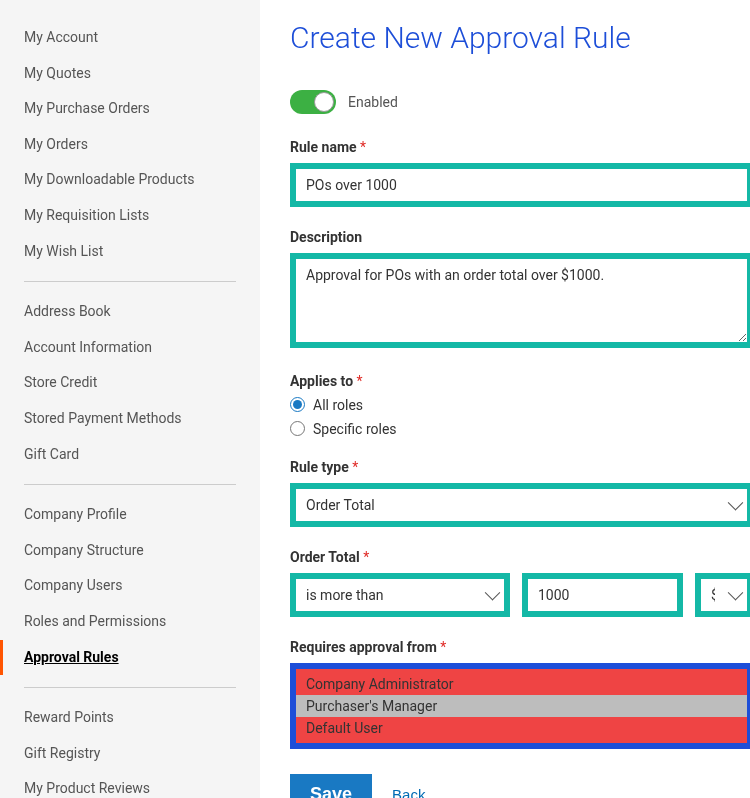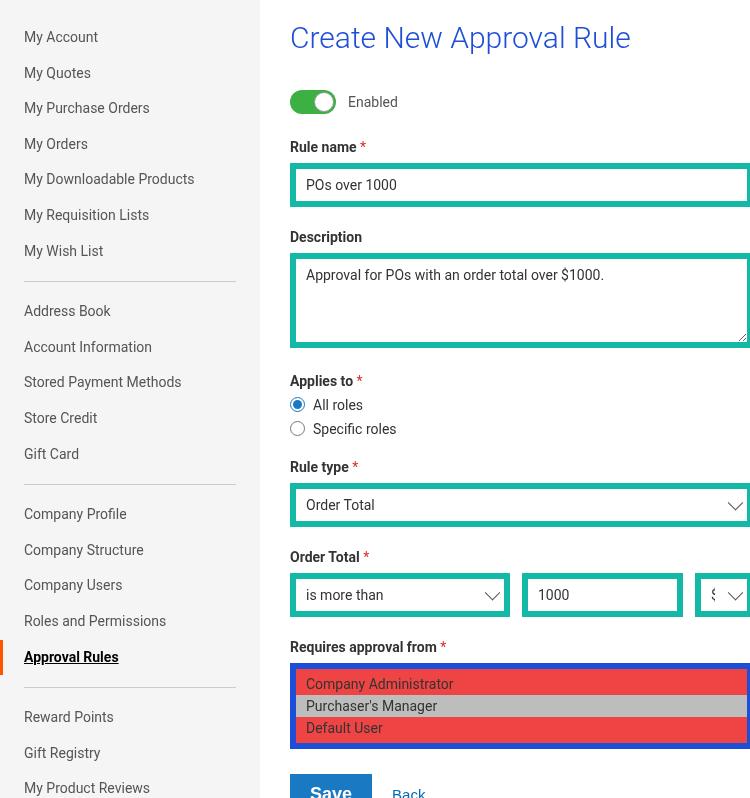--- a/index.html
+++ b/index.html
@@ -210,22 +210,22 @@
       <a class="sidebar-item">My Account</a>
       <a class="sidebar-item">My Quotes</a>
       <a class="sidebar-item">My Purchase Orders</a>
       <a class="sidebar-item">My Orders</a>
       <a class="sidebar-item">My Downloadable Products</a>
       <a class="sidebar-item">My Requisition Lists</a>
       <a class="sidebar-item">My Wish List</a>
       <div class="sidebar-divider"></div>
       <a class="sidebar-item">Address Book</a>
       <a class="sidebar-item">Account Information</a>
+      <a class="sidebar-item">Store Credit</a>
       <a class="sidebar-item">Stored Payment Methods</a>
-      <a class="sidebar-item">Store Credit</a>
       <a class="sidebar-item">Gift Card</a>
       <div class="sidebar-divider"></div>
       <a class="sidebar-item">Company Profile</a>
       <a class="sidebar-item">Company Structure</a>
       <a class="sidebar-item">Company Users</a>
       <a class="sidebar-item">Roles and Permissions</a>
       <a class="sidebar-item active">Approval Rules</a>
       <div class="sidebar-divider"></div>
       <a class="sidebar-item">Reward Points</a>
       <a class="sidebar-item">Gift Registry</a>

